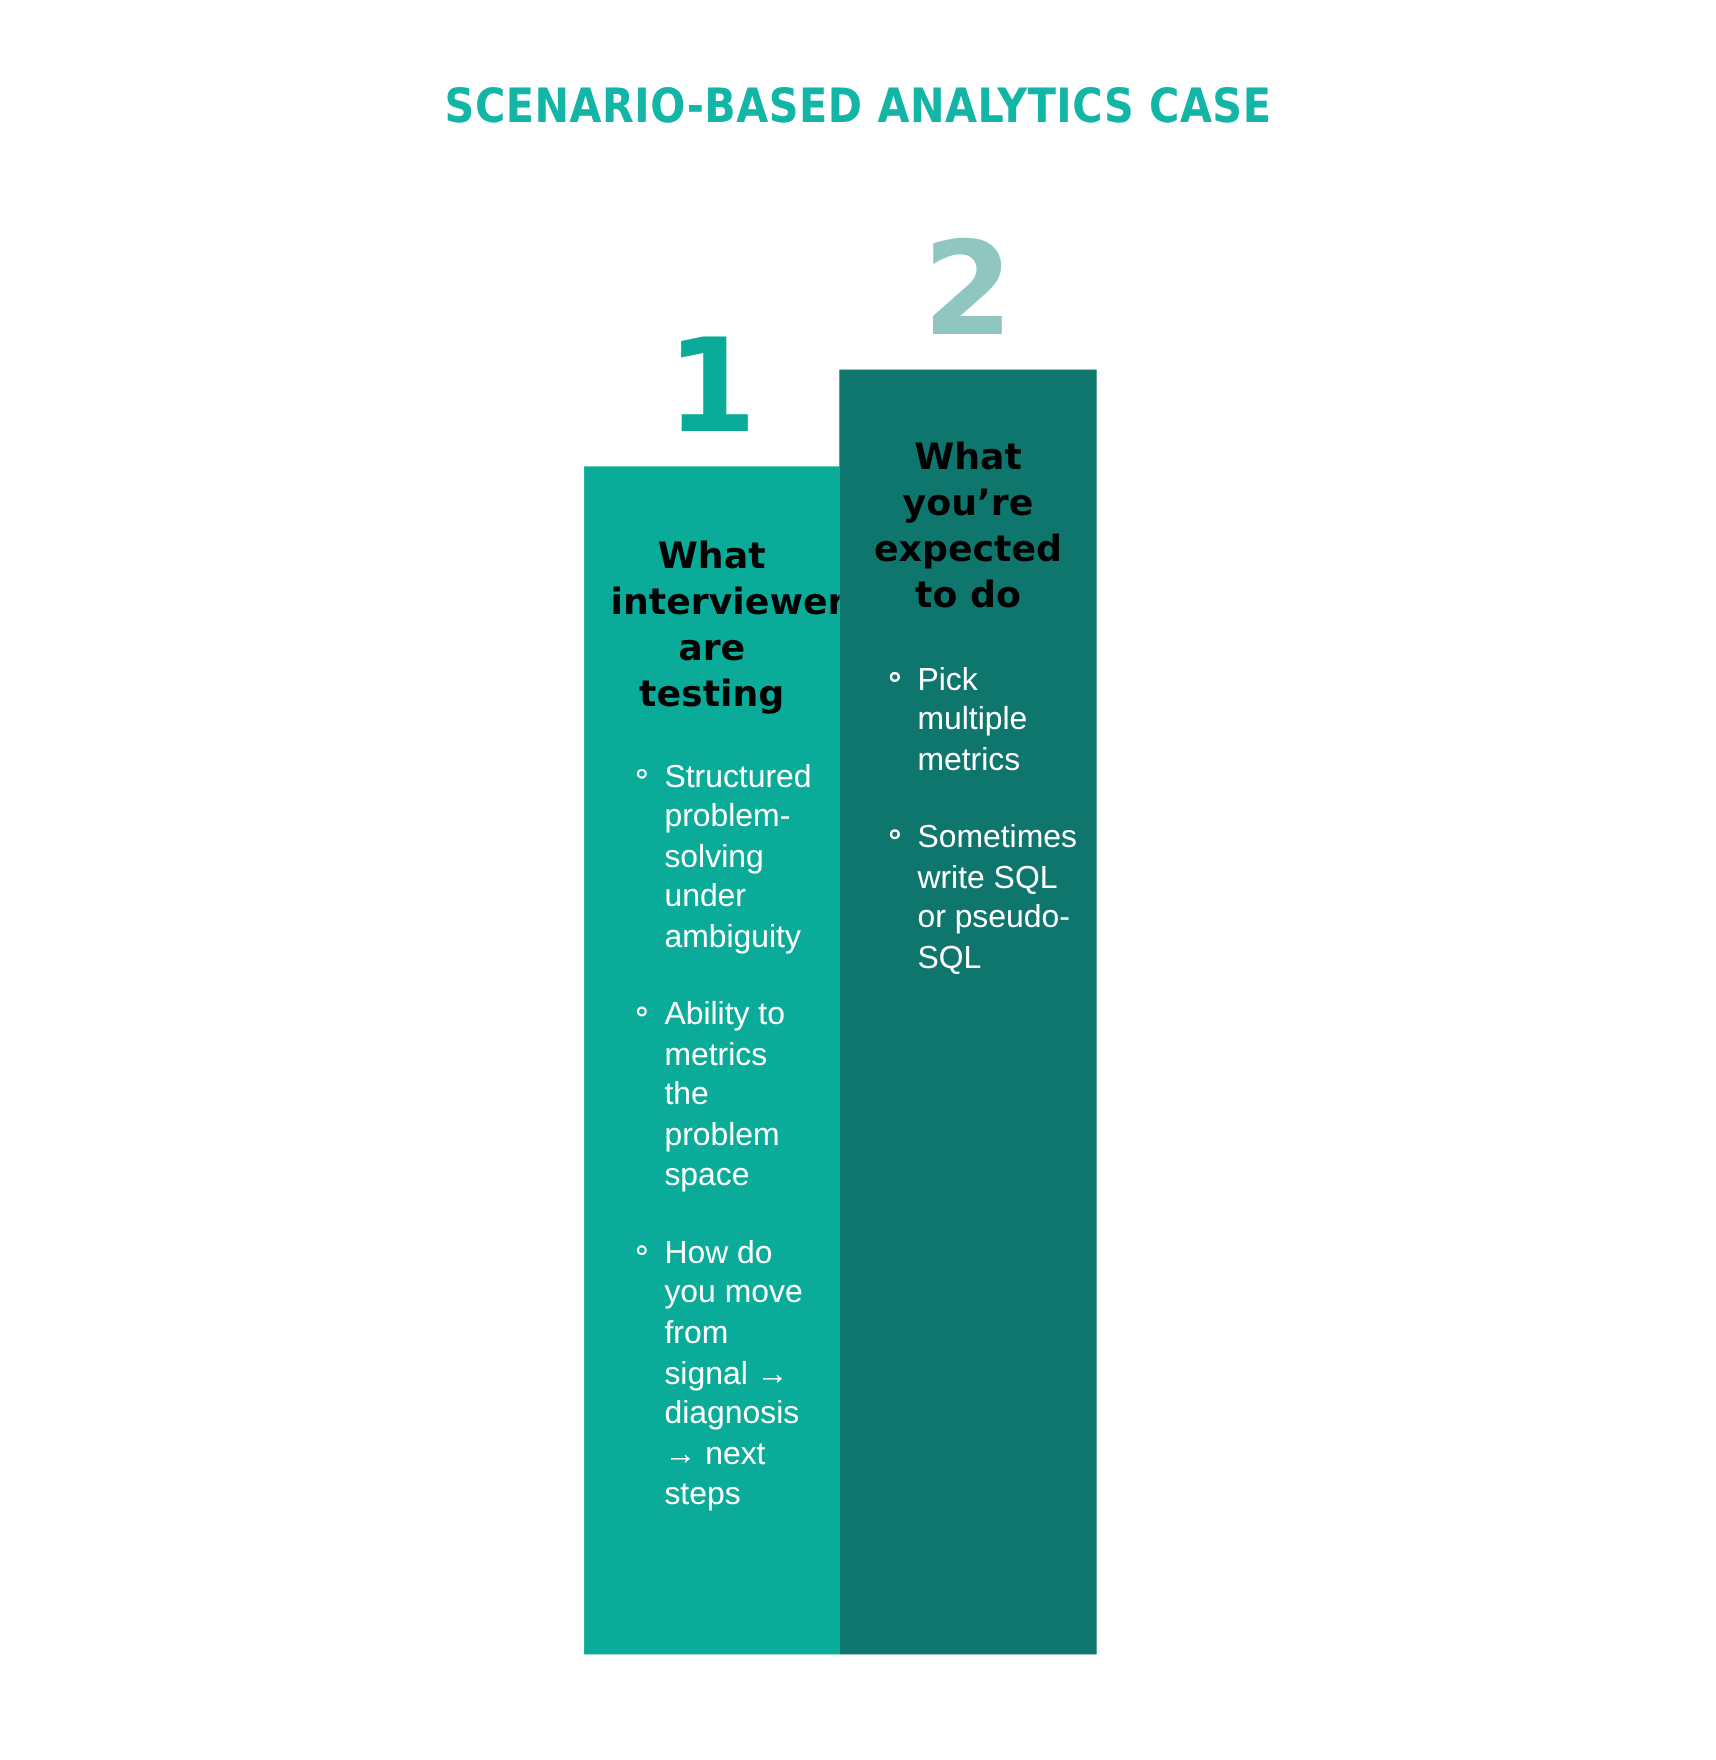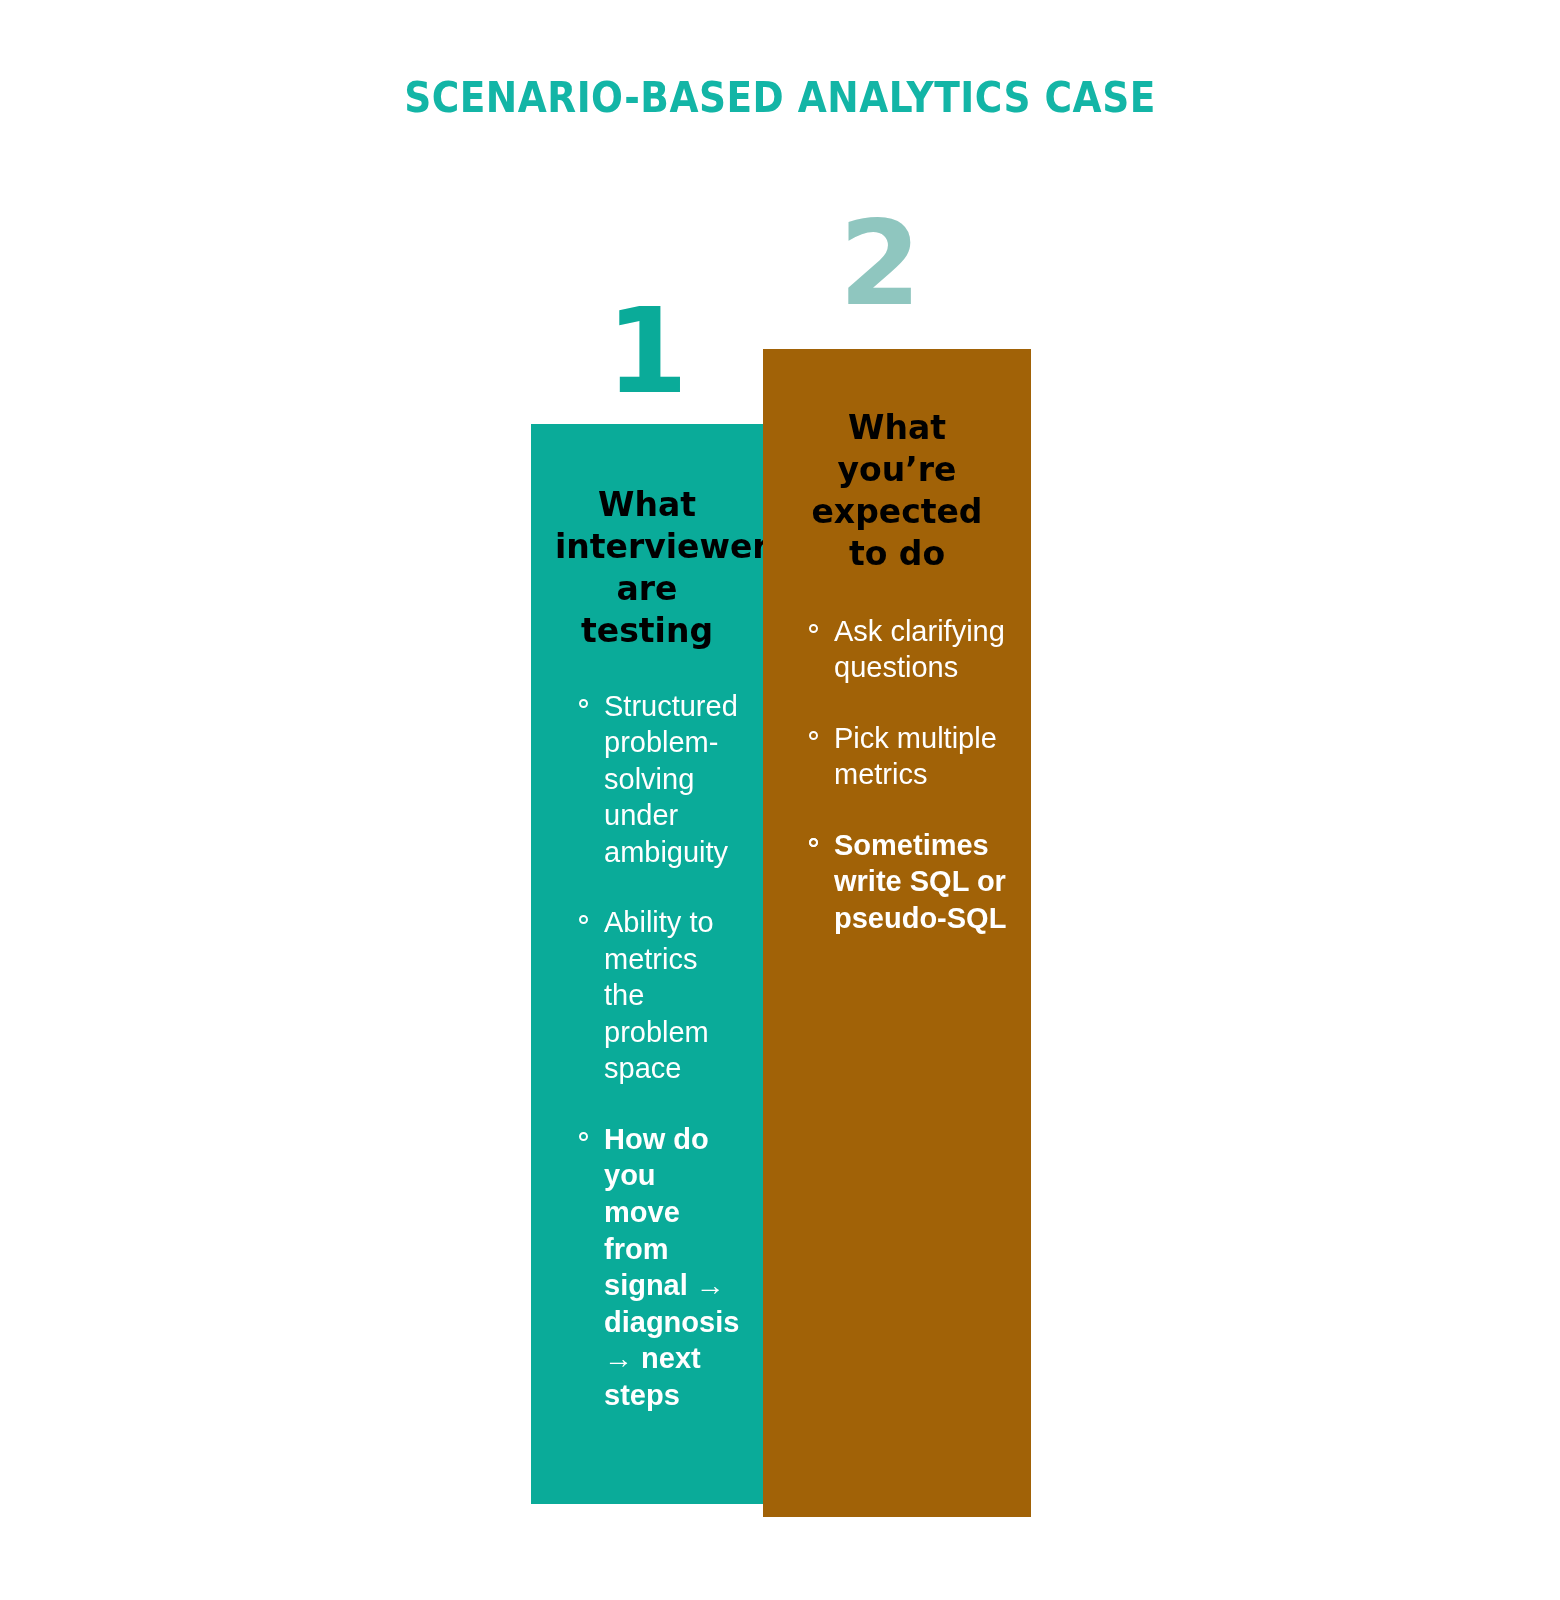--- a/index.html
+++ b/index.html
@@ -47,24 +47,23 @@
     left: 531px;
     top: 424px;
     width: 232px;
     height: 1080px;
     background: #0aab99;
   }
 
   .col-2 {
     left: 763px;
     top: 336px;
-    width: 268px;
+    width: 234px;
     height: 1168px;
-    background: #a16207;
-    margin-top: 13px;
+    background: #0f766e;
   }
 
   .col-number {
     position: absolute;
     width: 232px;
     text-align: center;
     font-family: "DejaVu Sans", sans-serif;
     font-weight: bold;
     font-size: 118px;
     line-height: 1;
@@ -101,21 +100,21 @@
     line-height: 1.26;
   }
   .col-1 ul.bullets { margin-top: 36px; padding-left: 22px; }
   .col-2 ul.bullets { margin-top: 38px; padding-left: 20px; }
 
   ul.bullets li {
     position: relative;
     padding-left: 27px;
     margin-bottom: 34px;
   }
-  ul.bullets li:last-child { margin-bottom: 0; font-weight: bold; }
+  ul.bullets li:last-child { margin-bottom: 0; }
 
   ul.bullets li .dot {
     position: absolute;
     left: 2px;
     top: 11px;
     width: 9px;
     height: 9px;
     border: 2px solid #ffffff;
     border-radius: 50%;
     box-sizing: border-box;
@@ -150,21 +149,20 @@
         <span class="bullet-text">How do you move from signal → diagnosis → next steps</span>
       </li>
     </ul>
   </div>
 
   <div class="column col-2">
     <div class="col-heading">What you’re expected to do</div>
     <ul class="bullets">
       <li>
         <span class="dot"></span>
-        <span class="bullet-text">Ask clarifying questions</span>
       </li>
       <li>
         <span class="dot"></span>
         <span class="bullet-text">Pick multiple metrics</span>
       </li>
       <li>
         <span class="dot"></span>
       </li>
       <li>
         <span class="dot"></span>

